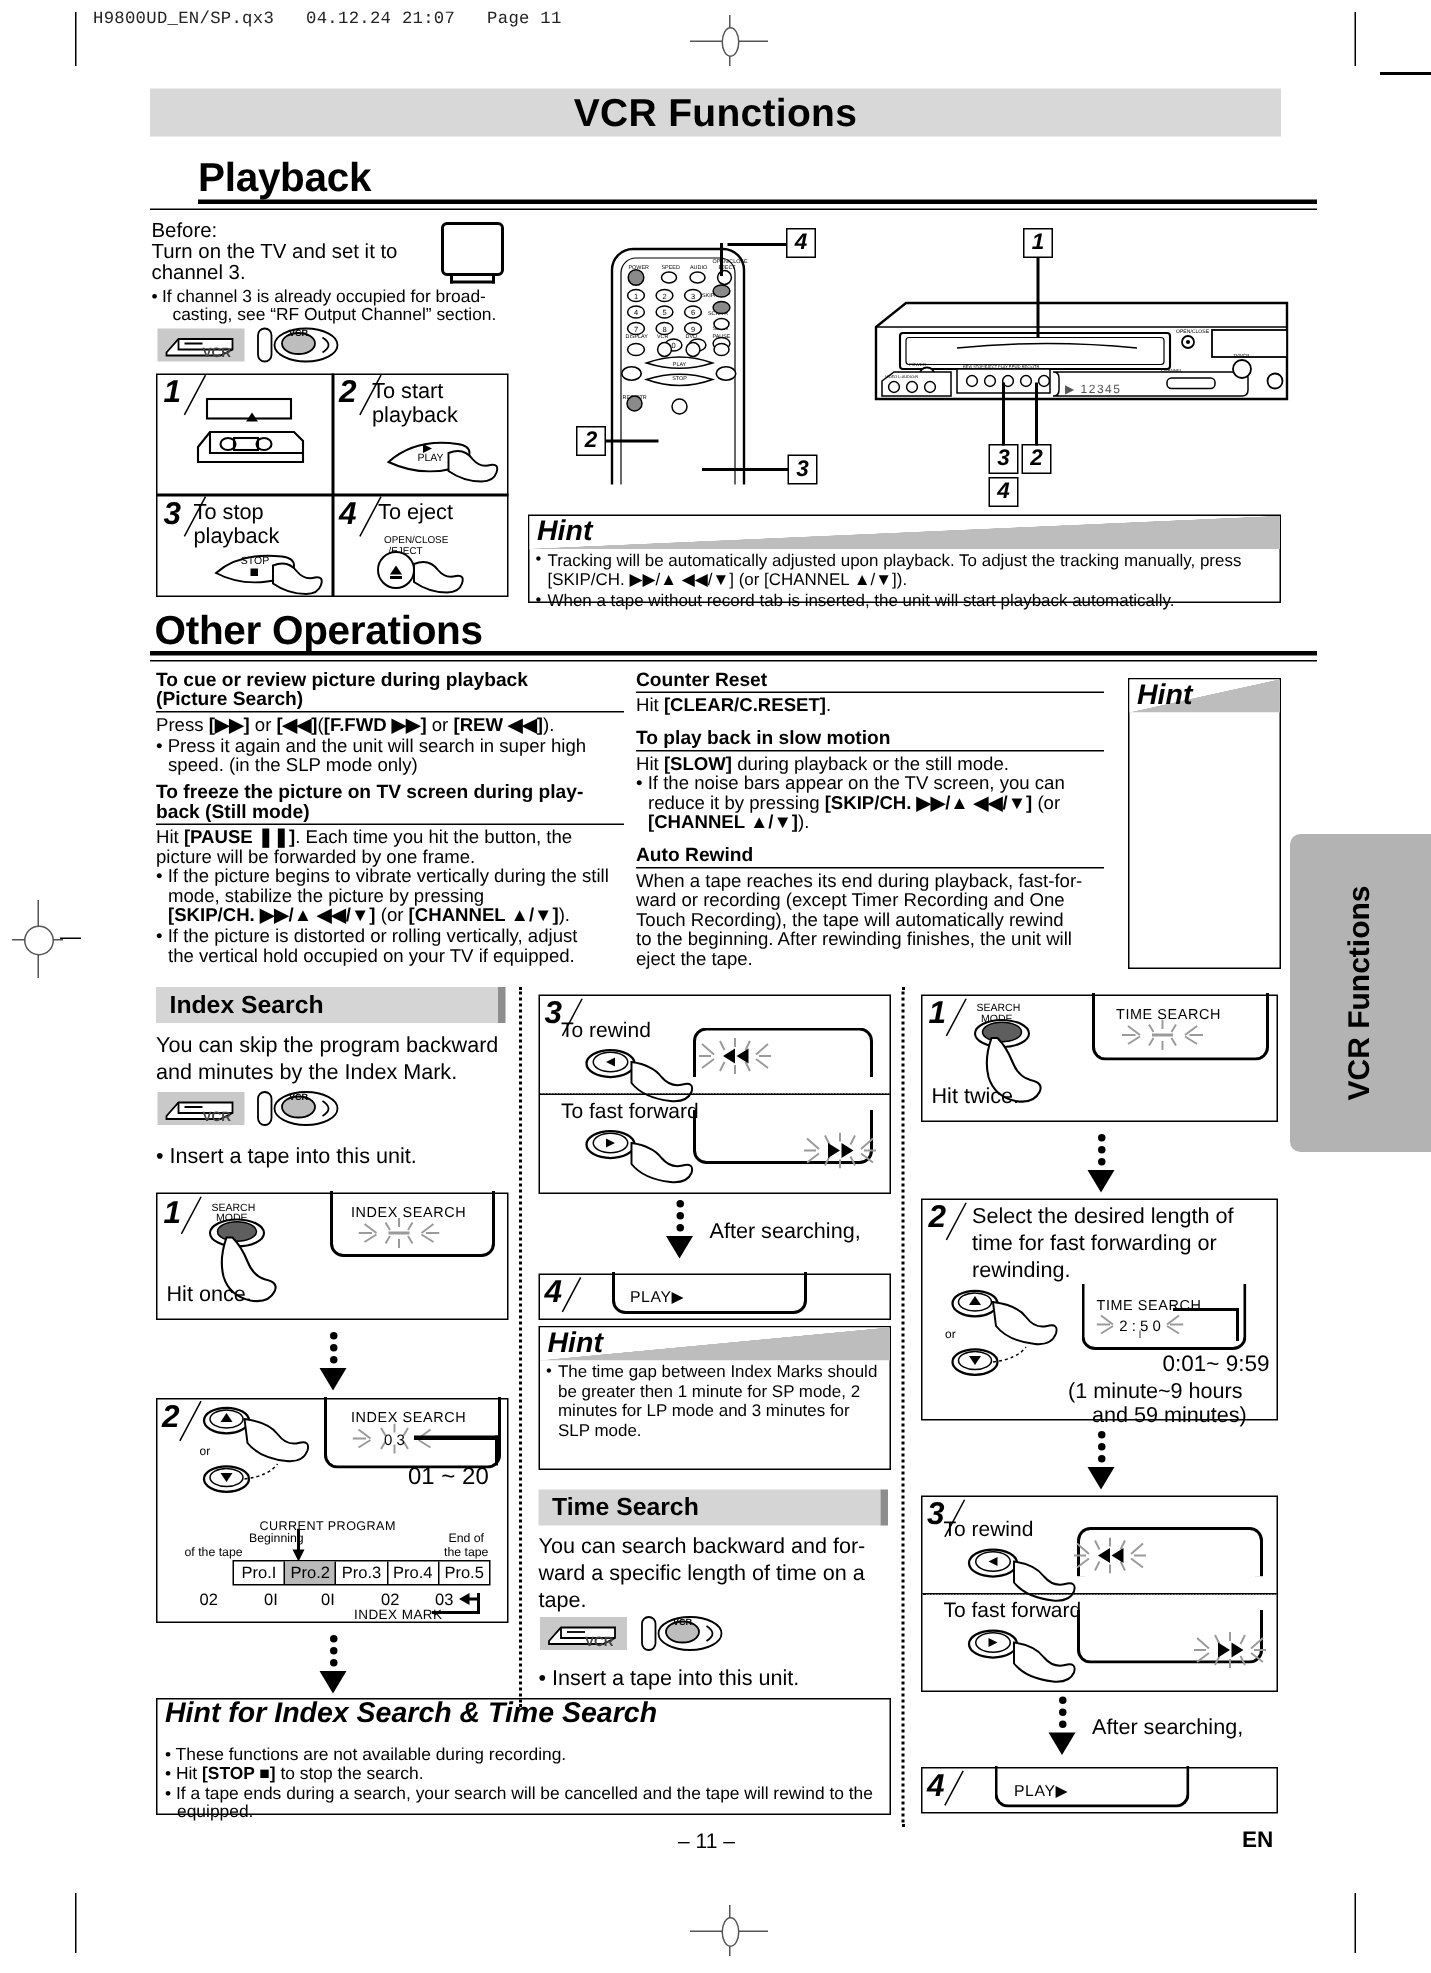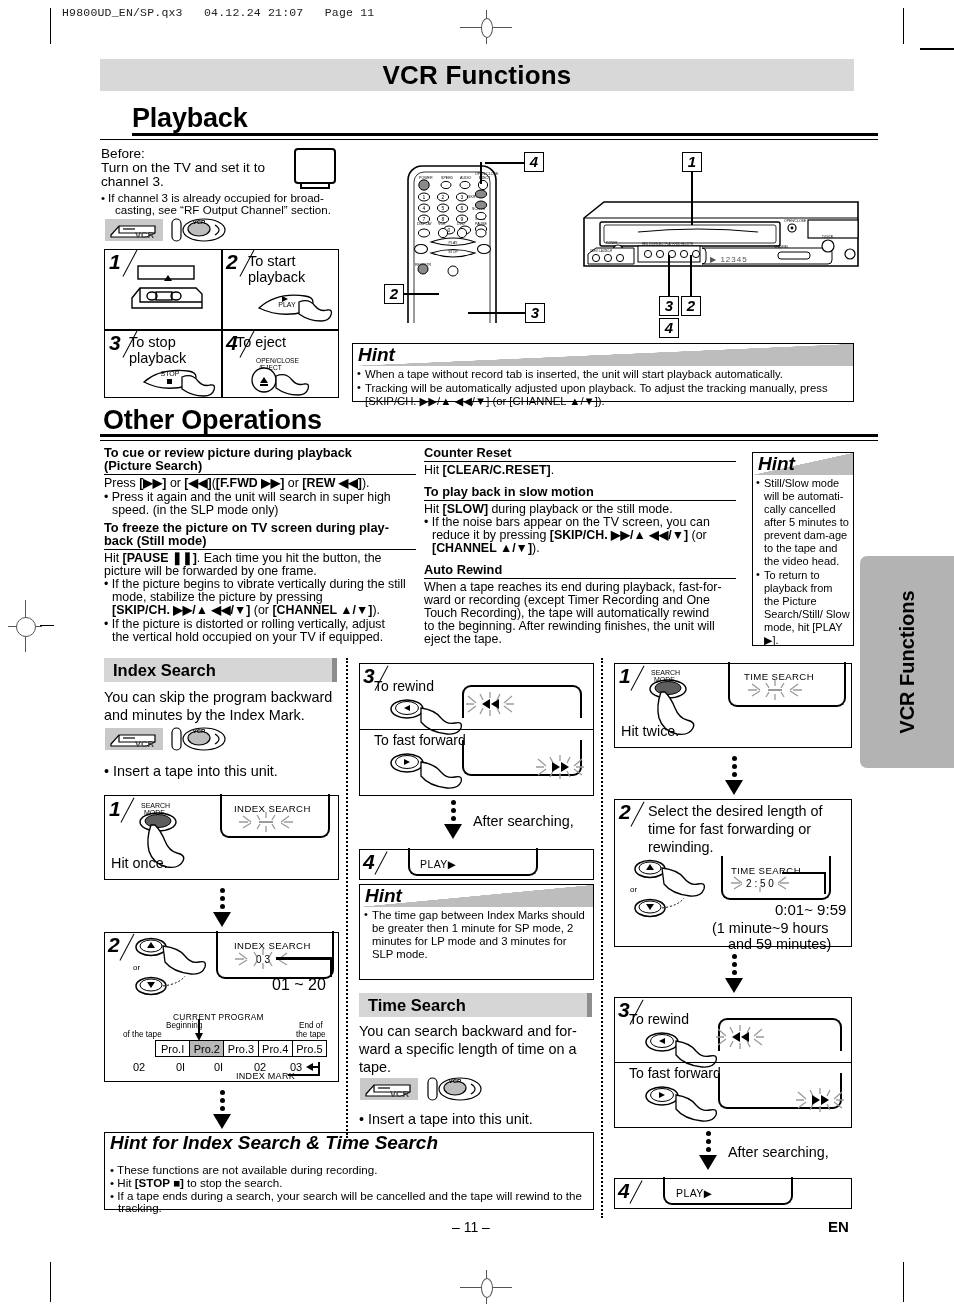--- a/index.html
+++ b/index.html
@@ -208,21 +208,21 @@
       <path d="M4 18 q16 -14 44 -11 q8 1 8 6 q0 7 -9 9 q-24 6 -43 -4 z"></path>
       <path d="M42 13 q10 -4 16 4 q5 6 12 4 q6 -1 4 5 q-2 6 -10 6 q-12 0 -22 -7 z"></path>
         </g>
       <text x="30" y="12" font-family="Liberation Sans" font-size="7" fill="#000" text-anchor="middle">STOP</text>
       <rect x="27" y="15" width="5" height="5" fill="#000"></rect>
     </svg>
   </div>
 
   <div class="stepnum" style="left:226px;top:331px;">4</div>
   <div class="slash" style="left:240px;top:357px;width:30px;"></div>
-  <div class="t" style="left:236px;top:335px;font-size:14.5px;">To eject</div>
+  <div class="t" style="left:252px;top:335px;font-size:14.5px;">To eject</div>
   <div class="t" style="left:256px;top:354px;font-size:6.6px;">OPEN/CLOSE</div>
   <div class="t" style="left:259px;top:361px;font-size:6.6px;">/EJECT</div>
   <div class="art" style="left:248px;top:366px;width:85px;height:34px;">
     <svg width="85" height="34" viewBox="0 0 85 34">
         <g fill="#fff" stroke="#000" stroke-width="1.3">
       <circle cx="16" cy="14" r="12"></circle>
       <path d="M28 10 q10 -4 16 4 q5 6 12 4 q6 -1 4 5 q-2 6 -10 6 q-12 0 -22 -7 z"></path>
         </g>
       <path d="M12 17 l4 -6 l4 6 z" fill="#000"></path>
         <rect x="12" y="18" width="8" height="2" fill="#000"></rect>
@@ -355,22 +355,22 @@
   <div class="lead" style="left:690px;top:255px;width:1.8px;height:42px;"></div>
 
   <div class="callout" style="left:659px;top:318px;width:20px;height:20px;">4</div>
 
   <div class="hint" style="left:352px;top:343px;width:502px;height:59px;">
     <div class="hintbar">
       <div class="tri"></div>
       <div class="lbl">Hint</div>
     </div>
     <div class="hintbody">
+      <div class="bl">Tracking will be automatically adjusted upon playback. To adjust the tracking manually, press [SKIP/CH. ▶▶/▲ ◀◀/▼] (or [CHANNEL ▲/▼]).</div>
       <div class="bl">When a tape without record tab is inserted, the unit will start playback automatically.</div>
-      <div class="bl">Tracking will be automatically adjusted upon playback. To adjust the tracking manually, press [SKIP/CH. ▶▶/▲ ◀◀/▼] (or [CHANNEL ▲/▼]).</div>
     </div>
   </div>
 
   <div class="h1" style="left:103px;top:405px;">Other Operations</div>
   <div class="rule" style="left:100px;top:434px;width:778px;height:2.6px;"></div>
   <div class="rule" style="left:100px;top:440px;width:778px;height:1.2px;"></div>
 
   <div class="t b" style="left:104px;top:446px;font-size:12.8px;">To cue or review picture during playback</div>
   <div class="t b" style="left:104px;top:459px;font-size:12.8px;">(Picture Search)</div>
   <div class="rule" style="left:104px;top:474px;width:312px;height:1px;"></div>
@@ -405,24 +405,20 @@
   <div class="t" style="left:424px;top:580px;">When a tape reaches its end during playback, fast-for-</div>
   <div class="t" style="left:424px;top:593px;">ward or recording (except Timer Recording and One</div>
   <div class="t" style="left:424px;top:606px;">Touch Recording), the tape will automatically rewind</div>
   <div class="t" style="left:424px;top:619px;">to the beginning. After rewinding finishes, the unit will</div>
   <div class="t" style="left:424px;top:632px;">eject the tape.</div>
 
   <div class="hint" style="left:752px;top:452px;width:102px;height:194px;">
     <div class="hintbar">
       <div class="tri"></div>
       <div class="lbl">Hint</div>
-    </div>
-    <div class="hintbody" style="padding:2px 3px;">
-      <div class="bl" style="font-size:11px;line-height:13px;">Still/Slow mode will be automati-cally cancelled after 5 minutes to prevent dam-age to the tape and the video head.</div>
-      <div class="bl" style="font-size:11px;line-height:13px;">To return to playback from the Picture Search/Still/ Slow mode, hit [PLAY ▶].</div>
     </div>
   </div>
 
   <div class="sidetab" style="left:860px;top:556px;width:94px;height:212px;">
     <span>VCR Functions</span>
   </div>
 
   <div class="secbar" style="left:104px;top:658px;width:228px;height:24px;">
     <span>Index Search</span>
     <div class="cap"></div>
@@ -780,18 +776,18 @@
   <div class="stepnum" style="left:618px;top:1179px;">4</div>
   <div class="slash" style="left:630px;top:1203px;width:26px;"></div>
   <div class="disp" style="left:663px;top:1177px;width:130px;height:28px;"></div>
   <div class="osd" style="left:676px;top:1187px;font-size:10.5px;">PLAY▶</div>
 
   <div class="box" style="left:104px;top:1132px;width:490px;height:78px;"></div>
   <div class="t" style="left:110px;top:1136px;font-style:italic;font-weight:bold;font-size:19px;">Hint for Index Search &amp; Time Search</div>
   <div class="t" style="left:110px;top:1163px;font-size:11.6px;">• <span>These functions are not available during recording.</span></div>
   <div class="t" style="left:110px;top:1176px;font-size:11.6px;">• Hit <b>[STOP ■]</b> to stop the search.</div>
   <div class="t" style="left:110px;top:1189px;font-size:11.6px;">• If a tape ends during a search, your search will be cancelled and the tape will rewind to the</div>
-  <div class="t" style="left:118px;top:1201px;font-size:11.6px;">tracking.</div>
+  <div class="t" style="left:118px;top:1201px;font-size:11.6px;">equipped.</div>
 
   <div class="pageno" style="left:452px;top:1219px;">– 11 –</div>
   <div class="en" style="left:828px;top:1218px;">EN</div>
 
 </div>
 
 </body></html>

